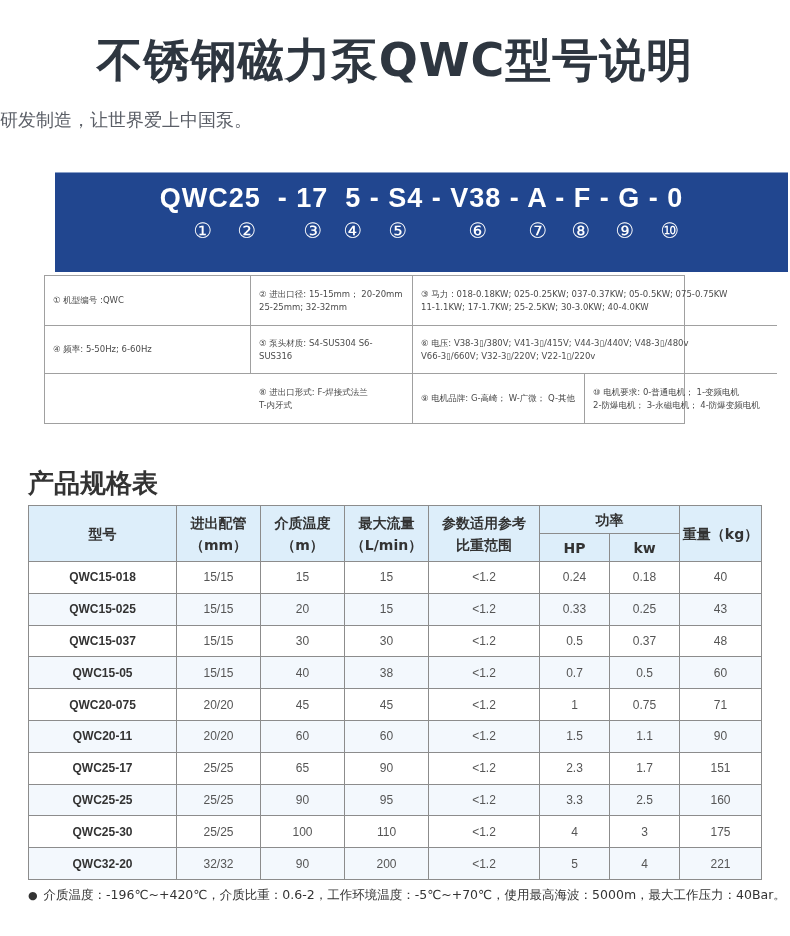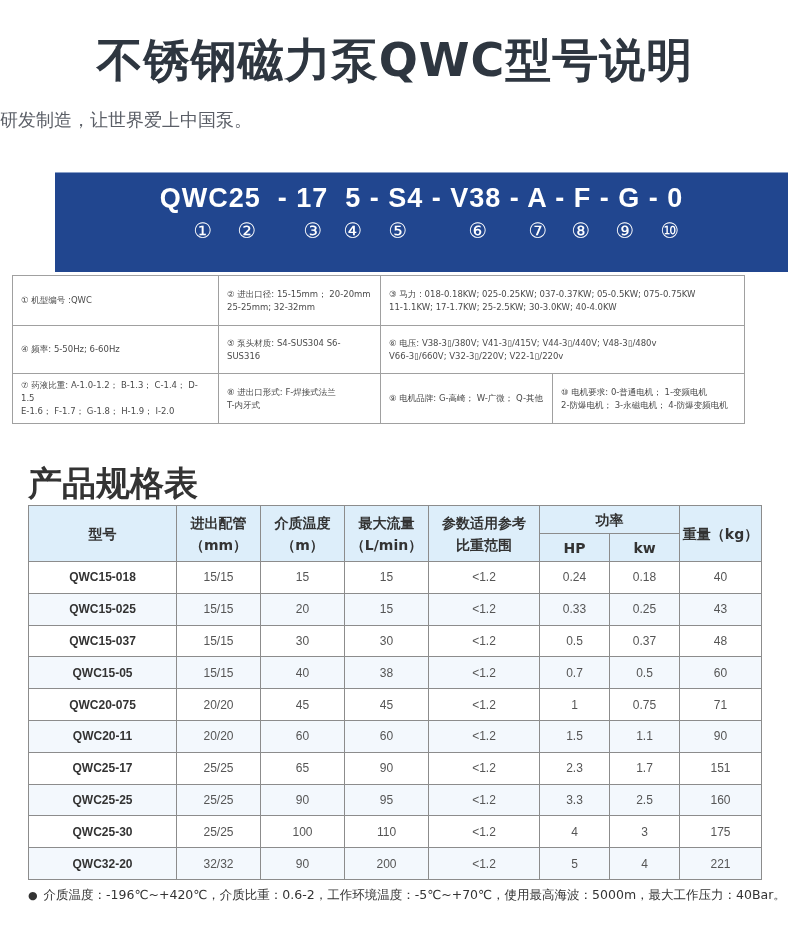--- a/index.html
+++ b/index.html
@@ -23,32 +23,32 @@
     position: absolute; top: 10px; left: 0; width: 100%; text-align: center;
     font-family: "Liberation Sans", sans-serif; font-size: 27px; font-weight: bold;
     letter-spacing: 1px; white-space: pre;
   }
   .circle-num {
     position: absolute; top: 46px; font-size: 21px; color: #fff;
     font-family: "DejaVu Sans", sans-serif; transform: translateX(-50%);
   }
 
   .spec-grid {
-    position: absolute; left: 12px; top: 275px; width: 733px; height: 149px;
+    position: absolute; left: 44px; top: 275px; width: 641px; height: 149px;
     border: 1px solid #a0a0a0;
   }
   .spec-cell {
     position: absolute; border-right: 1px solid #a0a0a0; border-bottom: 1px solid #a0a0a0;
     font-size: 8.5px; color: #4a4a4a; padding: 0 8px; display: flex; align-items: center;
     line-height: 13px;
   }
   .spec-cell span { white-space: pre-line; }
 
   .section-title {
-    position: absolute; left: 28px; top: 465px; font-size: 34px; font-weight: bold; color: #333;
+    position: absolute; left: 28px; top: 465px; font-size: 26px; font-weight: bold; color: #333;
     line-height: 36px;
   }
 
   table.spec-table {
     position: absolute; left: 28px; top: 505px; width: 733px;
     border-collapse: collapse; table-layout: fixed;
   }
   .spec-table th, .spec-table td {
     border: 1px solid #8c8c8c; text-align: center; vertical-align: middle;
   }
@@ -105,24 +105,20 @@
     <span>④ 频率: 5-50Hz;  6-60Hz</span>
   </div>
   <div class="spec-cell" style="left:206px;top:50px;width:162px;height:48px">
     <span>⑤ 泵头材质: S4-SUS304  S6-SUS316</span>
   </div>
   <div class="spec-cell" style="left:368px;top:50px;width:364px;height:48px;border-right:none">
     <span>⑥ 电压: V38-3▯/380V;  V41-3▯/415V;   V44-3▯/440V;  V48-3▯/480v
 V66-3▯/660V;   V32-3▯/220V;  V22-1▯/220v</span>
   </div>
 
-  <div class="spec-cell" style="left:0;top:98px;width:206px;height:49px;border-bottom:none">
-    <span>⑦ 药液比重: A-1.0-1.2；  B-1.3；  C-1.4；  D-1.5
-E-1.6；  F-1.7；  G-1.8；  H-1.9；  I-2.0</span>
-  </div>
   <div class="spec-cell" style="left:206px;top:98px;width:162px;height:49px;border-bottom:none">
     <span>⑧ 进出口形式: F-焊接式法兰
 T-内牙式</span>
   </div>
   <div class="spec-cell" style="left:368px;top:98px;width:172px;height:49px;border-bottom:none">
     <span>⑨ 电机品牌: G-高崎；  W-广微；  Q-其他</span>
   </div>
   <div class="spec-cell" style="left:540px;top:98px;width:192px;height:49px;border-bottom:none;border-right:none">
     <span>⑩ 电机要求: 0-普通电机；  1-变频电机
 2-防爆电机；  3-永磁电机；  4-防爆变频电机</span>

